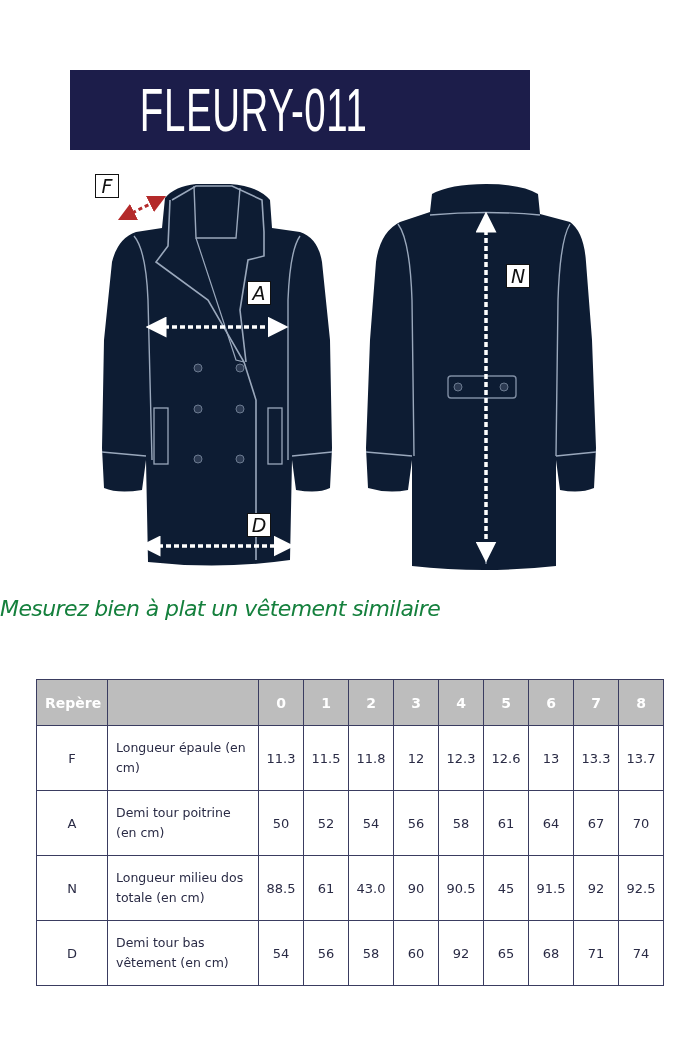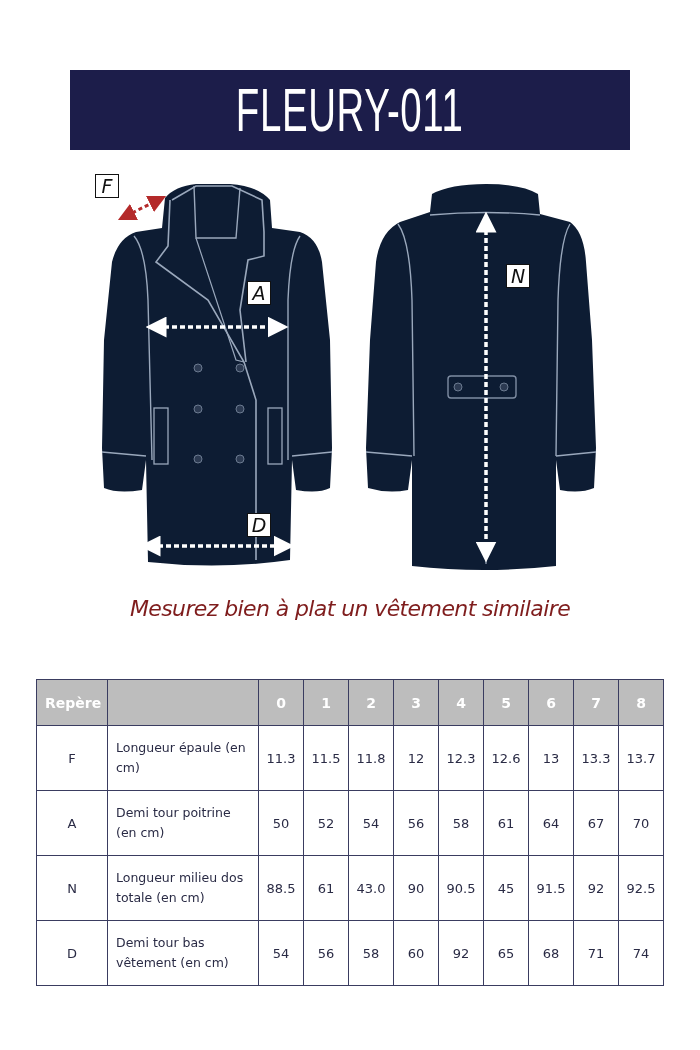--- a/index.html
+++ b/index.html
@@ -1,39 +1,39 @@
 <!DOCTYPE html>
 <html><head>
 <meta charset="utf-8">
 <style>
   * { box-sizing: border-box; margin: 0; padding: 0; }
   html, body { width: 700px; height: 1050px; background: #ffffff; overflow: hidden; }
   body { position: relative; font-family: "Liberation Sans", sans-serif; color: #1c1d4a; }
 
   .title-banner {
-    position: absolute; left: 70px; top: 70px; width: 560px; height: 80px;
-    background: #1c1d4a; display: flex; align-items: center; justify-content: center;
+    position: absolute; left: 70px; top: 70px; width: 460px; height: 80px;
+    background: #1c1d4a; display: flex; align-items: center; 
   }
   .title-text {
     color: #ffffff; font-family: "Liberation Sans", sans-serif; font-size: 62px;
     letter-spacing: 1px; transform: scaleX(0.62); display: inline-block; line-height: 1;
     font-weight: normal;
   }
 
   .illustration { position: absolute; left: 0; top: 160px; width: 700px; height: 420px; }
 
   .label-box {
     position: absolute; width: 24px; height: 24px; background: #fff; border: 1.5px solid #111;
     font-style: italic; font-size: 19px; color: #111; display: flex; align-items: center;
     justify-content: center; font-family: "DejaVu Sans", sans-serif; line-height: 1;
   }
 
   .instructions {
-    position: absolute; left: 0; top: 596px; width: 700px; text-align: center;
-    font-style: italic; font-size: 22px; line-height: 26px; color: #7f1d1d;
+    position: absolute; left: 0; top: 596px; width: 700px; 
+    font-style: italic; font-size: 22px; line-height: 26px; color: #15803d;
     font-family: "DejaVu Sans", sans-serif; letter-spacing: -0.6px;
   }
   .instructions span { display: block; }
 
   table.size-table {
     position: absolute; left: 36px; top: 679px; border-collapse: collapse;
     font-family: "DejaVu Sans", sans-serif; font-size: 13px; color: #2a2b45;
   }
   .size-table th, .size-table td { border: 1.5px solid #3a3c60; text-align: center; vertical-align: middle; }
   .size-table th { background: #bdbdbd; color: #ffffff; font-weight: bold; height: 46px; font-size: 14px; }

